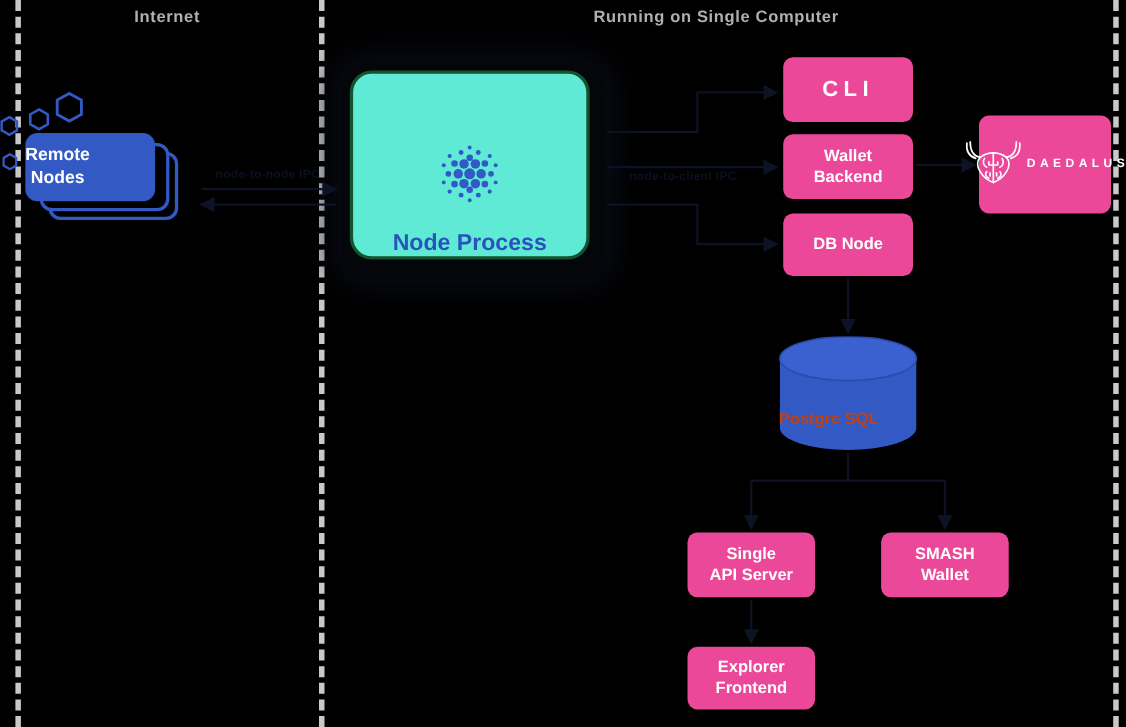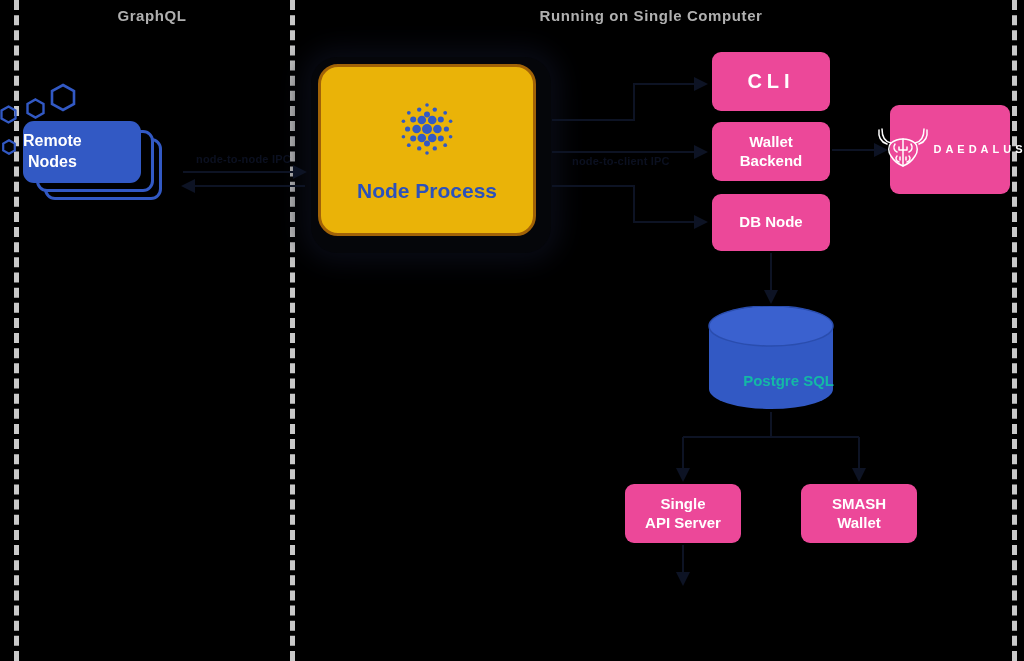--- a/index.html
+++ b/index.html
@@ -77,43 +77,43 @@
   }
   .process-shell {
     position: absolute;
     border-radius: 26px;
     background: #05060a;
     box-shadow: 0 0 26px 10px rgba(10,12,22,0.95);
     box-sizing: border-box;
   }
   .process-card {
     position: absolute;
-    background: #eab308;
-    border: 3px solid #a16207;
+    background: #5eead4;
+    border: 3px solid #14532d;
     border-radius: 20px;
     box-sizing: border-box;
     display: flex;
     flex-direction: column;
     align-items: center;
-    justify-content: center;
+    justify-content: flex-end;
   }
   .process-label {
     color: #2b51bb;
     font-size: 21px;
     font-weight: bold;
     margin-top: 14px;
   }
   .cylinder {
     position: absolute;
   }
   .cyl-label {
     position: absolute;
     width: 100%;
-    text-align: right;
-    color: #14b8a6;
+    text-align: left;
+    color: #c2410c;
     font-size: 15px;
     font-weight: bold;
   }
   .ipc-label {
     position: absolute;
     color: #0b1020;
     font-size: 11px;
     font-weight: bold;
     white-space: nowrap;
     letter-spacing: 0.2px;
@@ -134,21 +134,21 @@
 </style>
 </head>
 <body>
 
 <div id="canvas">
 
   <div class="divider" style="left:14px;"></div>
   <div class="divider" style="left:290px;"></div>
   <div class="divider" style="left:1012px;"></div>
 
-  <div class="zone-title" style="left:14px; top:7px; width:276px;">GraphQL</div>
+  <div class="zone-title" style="left:14px; top:7px; width:276px;">Internet</div>
   <div class="zone-title" style="left:290px; top:7px; width:722px;">Running on Single Computer</div>
 
   <div class="hex" style="left:50px; top:83px;">
     <svg width="26" height="29" viewBox="0 0 26 29">
       <polygon points="13,2 24,8 24,21 13,27 2,21 2,8" fill="none" stroke="#3259c4" stroke-width="2.6"></polygon>
     </svg>
   </div>
   <div class="hex" style="left:26px; top:98px;">
     <svg width="19" height="21" viewBox="0 0 19 21">
       <polygon points="9.5,1.5 17.5,6 17.5,15 9.5,19.5 1.5,15 1.5,6" fill="none" stroke="#3259c4" stroke-width="2.4"></polygon>
@@ -271,20 +271,26 @@
     </div>
   </div>
 
   <div class="node-box" style="left:801px; top:484px; width:116px; height:59px;">
     <div>
       <div>SMASH</div>
       <div>Wallet</div>
     </div>
   </div>
 
+  <div class="node-box" style="left:625px; top:588px; width:116px; height:57px;">
+    <div>
+      <div>Explorer</div>
+      <div>Frontend</div>
+    </div>
+  </div>
 
   <svg class="connector-svg" width="1024" height="661">
     <defs>
       <marker id="arrHead" markerWidth="7" markerHeight="7" refX="6" refY="3.5" orient="auto">
         <polygon points="0 0, 7 3.5, 0 7" fill="#0d1324"></polygon>
       </marker>
       <marker id="arrHeadL" markerWidth="7" markerHeight="7" refX="6" refY="3.5" orient="auto">
         <polygon points="0 0, 7 3.5, 0 7" fill="#0d1324"></polygon>
       </marker>
     </defs>

